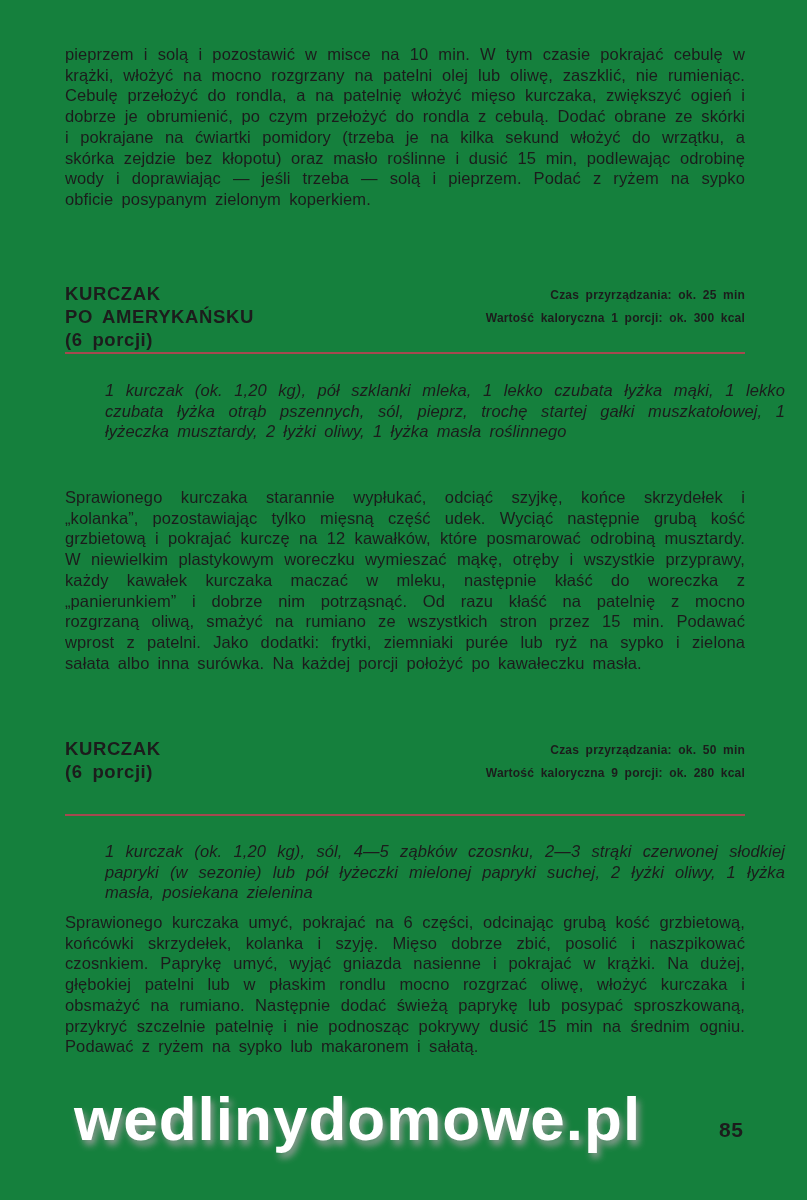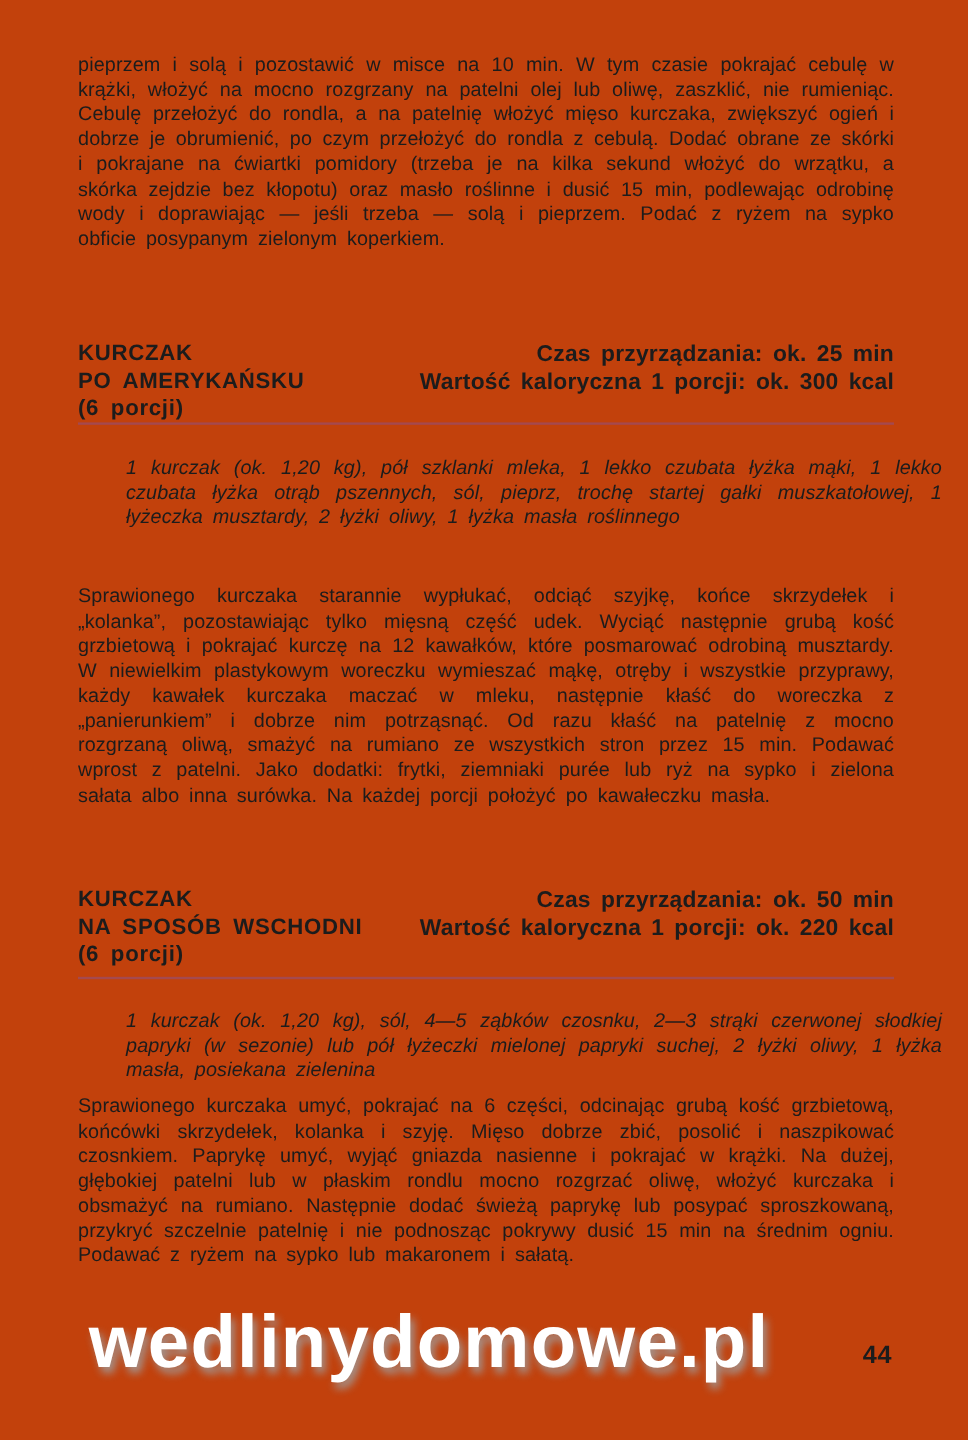--- a/index.html
+++ b/index.html
@@ -43,21 +43,21 @@
   .recipe-title {
     font-size: 18.5px;
     font-weight: bold;
     line-height: 23px;
     letter-spacing: 0.6px;
     word-spacing: 4px;
     margin: 0;
   }
   .recipe-title .title-line { display: block; }
   .recipe-meta {
-    font-size: 19px;
+    font-size: 12px;
     font-weight: bold;
     line-height: 23px;
     text-align: right;
     word-spacing: 3px;
     letter-spacing: 0.2px;
     padding-top: 2px;
     margin-left: 36px;
   }
   .rule {
     position: absolute;
@@ -95,21 +95,21 @@
   #ingredients-1{ top: 380px; }
   #instructions-1{ top: 487px; }
   #header-2     { top: 737px; }
   #rule-2       { top: 814px; }
   #ingredients-2{ top: 841px; }
   #instructions-2{ top: 912px; }
 </style>
 </head>
 <body>
 
-<div class="page" style="background: #c2410c; color: rgb(28, 28, 28);">
+<div class="page" style="background: #15803d; color: rgb(28, 28, 28);">
 
   <p id="intro" class="block body-text">pieprzem i solą i pozostawić w misce na 10 min. W tym czasie pokrajać cebulę w krążki, włożyć na mocno rozgrzany na patelni olej lub oliwę, zaszklić, nie rumieniąc. Cebulę przełożyć do rondla, a na patelnię włożyć mięso kurczaka, zwiększyć ogień i dobrze je obrumienić, po czym przełożyć do rondla z cebulą. Dodać obrane ze skórki i pokrajane na ćwiartki pomidory (trzeba je na kilka sekund włożyć do wrzątku, a skórka zejdzie bez kłopotu) oraz masło roślinne i dusić 15 min, podlewając odrobinę wody i doprawiając — jeśli trzeba — solą i pieprzem. Podać z ryżem na sypko obficie posypanym zielonym koperkiem.</p>
 
   <section id="header-1" class="block recipe-header">
     <h2 class="recipe-title">
       <span class="title-line">KURCZAK</span>
       <span class="title-line">PO AMERYKAŃSKU</span>
       <span class="title-line">(6 porcji)</span>
     </h2>
     <div class="recipe-meta">
@@ -119,31 +119,30 @@
   </section>
   <hr id="rule-1" class="rule" style="background: rgb(165, 73, 79);">
 
   <p id="ingredients-1" class="block body-text ingredients">1 kurczak (ok. 1,20 kg), pół szklanki mleka, 1 lekko czubata łyżka mąki, 1 lekko czubata łyżka otrąb pszennych, sól, pieprz, trochę startej gałki muszkatołowej, 1 łyżeczka musztardy, 2 łyżki oliwy, 1 łyżka masła roślinnego</p>
 
   <p id="instructions-1" class="block body-text">Sprawionego kurczaka starannie wypłukać, odciąć szyjkę, końce skrzydełek i „kolanka”, pozostawiając tylko mięsną część udek. Wyciąć następnie grubą kość grzbietową i pokrajać kurczę na 12 kawałków, które posmarować odrobiną musztardy. W niewielkim plastykowym woreczku wymieszać mąkę, otręby i wszystkie przyprawy, każdy kawałek kurczaka maczać w mleku, następnie kłaść do woreczka z „panierunkiem” i dobrze nim potrząsnąć. Od razu kłaść na patelnię z mocno rozgrzaną oliwą, smażyć na rumiano ze wszystkich stron przez 15 min. Podawać wprost z patelni. Jako dodatki: frytki, ziemniaki purée lub ryż na sypko i zielona sałata albo inna surówka. Na każdej porcji położyć po kawałeczku masła.</p>
 
   <section id="header-2" class="block recipe-header">
     <h2 class="recipe-title">
       <span class="title-line">KURCZAK</span>
-      <span class="title-line">NA SPOSÓB WSCHODNI</span>
       <span class="title-line">(6 porcji)</span>
     </h2>
     <div class="recipe-meta">
       <div>Czas przyrządzania: ok. 50 min</div>
-      <div>Wartość kaloryczna 1 porcji: ok. 220 kcal</div>
+      <div>Wartość kaloryczna 9 porcji: ok. 280 kcal</div>
     </div>
   </section>
   <hr id="rule-2" class="rule" style="background: rgb(165, 73, 79);">
 
   <p id="ingredients-2" class="block body-text ingredients">1 kurczak (ok. 1,20 kg), sól, 4—5 ząbków czosnku, 2—3 strąki czerwonej słodkiej papryki (w sezonie) lub pół łyżeczki mielonej papryki suchej, 2 łyżki oliwy, 1 łyżka masła, posiekana zielenina</p>
 
   <p id="instructions-2" class="block body-text">Sprawionego kurczaka umyć, pokrajać na 6 części, odcinając grubą kość grzbietową, końcówki skrzydełek, kolanka i szyję. Mięso dobrze zbić, posolić i naszpikować czosnkiem. Paprykę umyć, wyjąć gniazda nasienne i pokrajać w krążki. Na dużej, głębokiej patelni lub w płaskim rondlu mocno rozgrzać oliwę, włożyć kurczaka i obsmażyć na rumiano. Następnie dodać świeżą paprykę lub posypać sproszkowaną, przykryć szczelnie patelnię i nie podnosząc pokrywy dusić 15 min na średnim ogniu. Podawać z ryżem na sypko lub makaronem i sałatą.</p>
 
   <div class="watermark">wedlinydomowe.pl</div>
 
-  <div class="page-number">44</div>
+  <div class="page-number">85</div>
 
 </div>
 
 </body></html>

